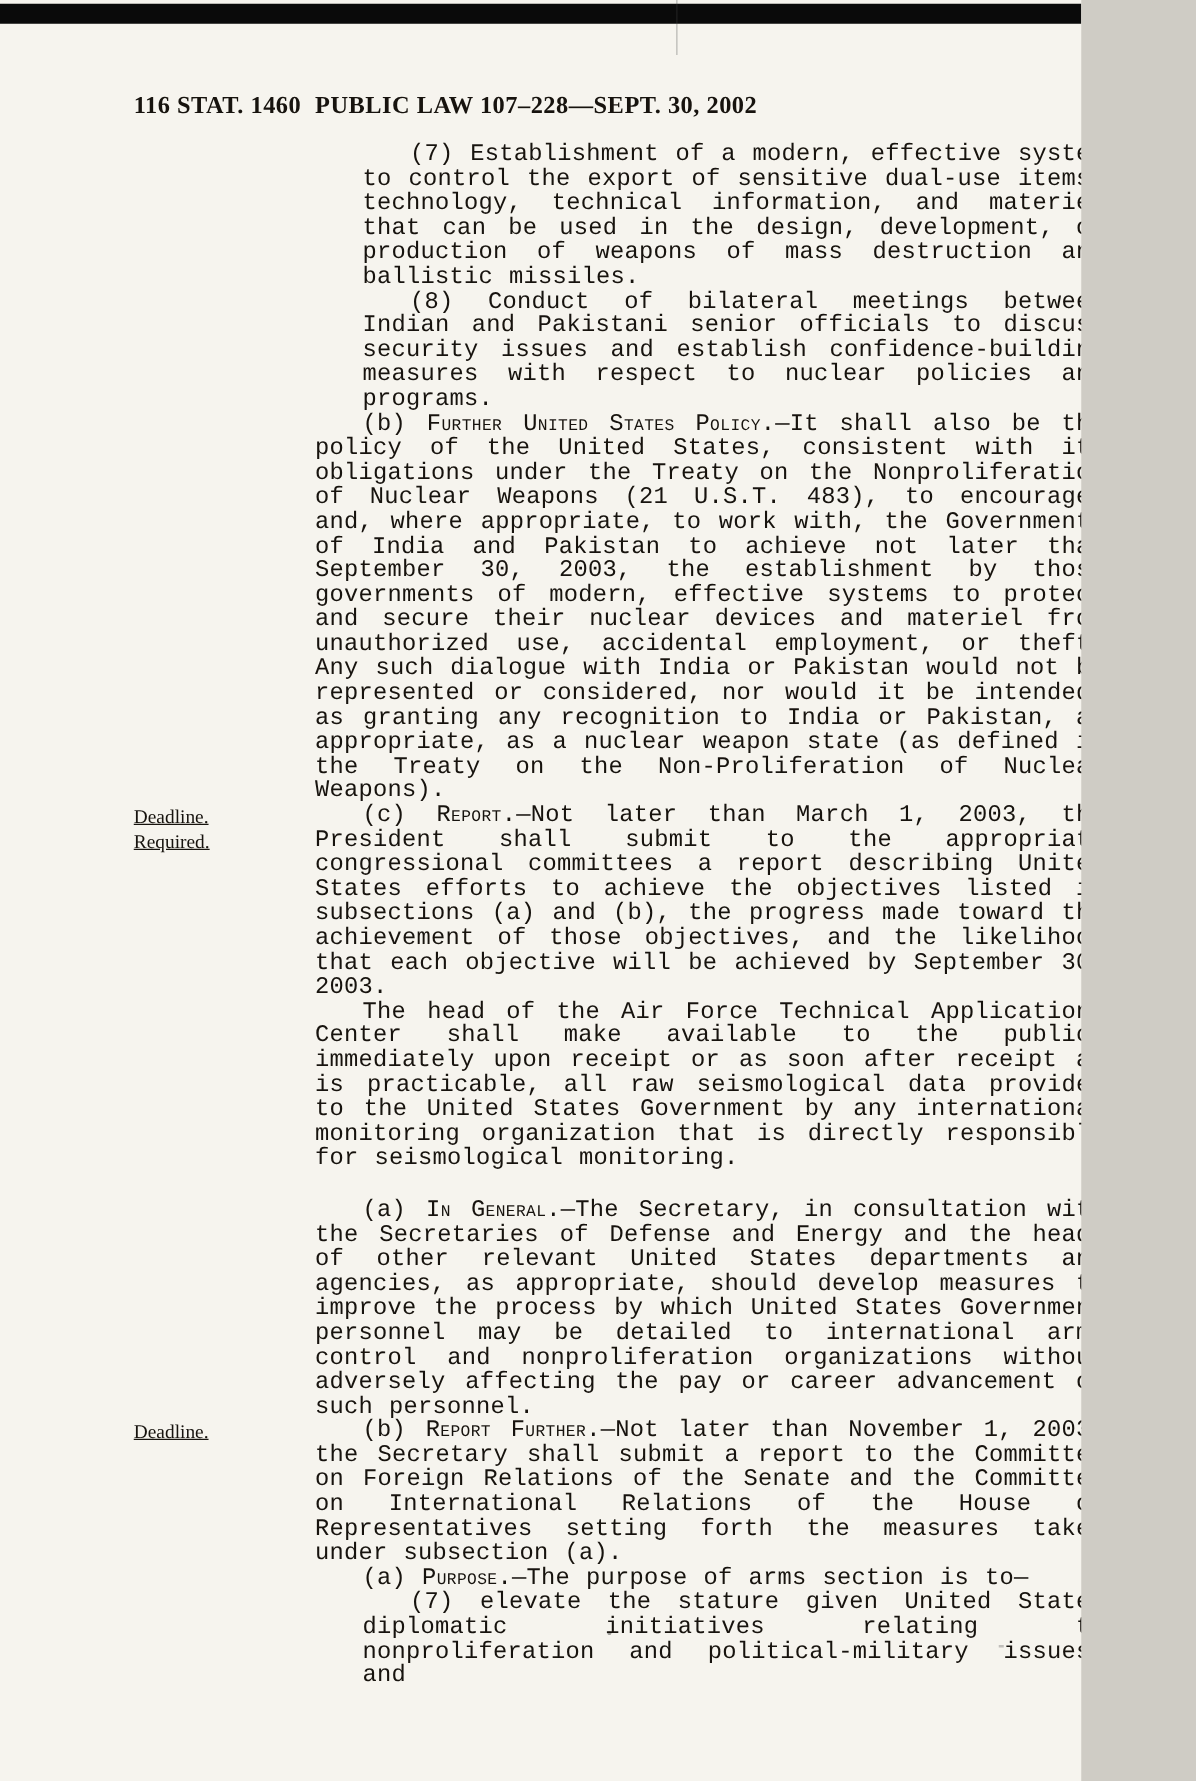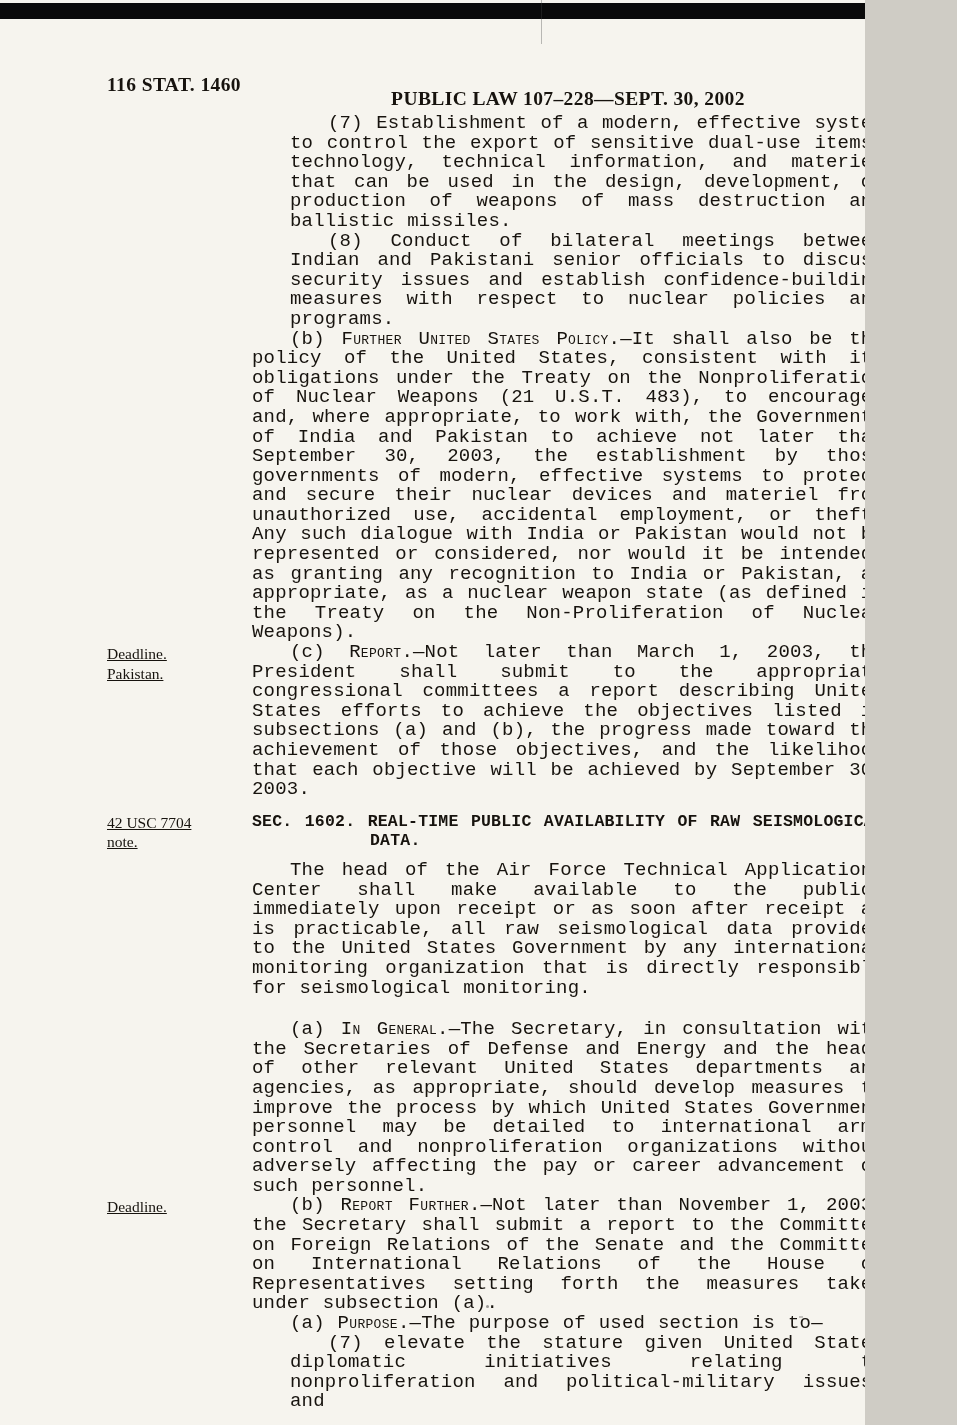--- a/index.html
+++ b/index.html
@@ -17,21 +17,21 @@
 
   
   .top-bar { position: absolute; top: 3px; left: 0; right: 0; height: 16px; background: #0a0a0a; }
   .crease { position: absolute; left: 541px; top: 0; width: 1px; height: 44px; background: rgba(70,70,70,0.35); }
   .speck-1 { position: absolute; left: 486px; top: 1305px; width: 3px; height: 3px; background: rgba(40,40,40,0.45); border-radius: 50%; }
   .speck-2 { position: absolute; left: 799px; top: 1316px; width: 4px; height: 2px; background: rgba(70,70,70,0.3); }
 
   
   .running-head { position: absolute; top: 74px; left: 0; width: 957px; height: 26px; font-weight: bold; font-size: 19.5px; letter-spacing: 0.4px; }
   .running-head .stat { position: absolute; left: 107px; top: 0; white-space: nowrap; }
-  .running-head .law  { position: absolute; left: 252px; width: 632px; top: 14px; text-align: center; white-space: nowrap; }
+  .running-head .law  { position: absolute; left: 252px; width: 632px; top: 0; white-space: nowrap; }
 
   
   .body-area { position: absolute; top: 114px; left: 107px; width: 777px; }
   .row { display: grid; grid-template-columns: 145px 632px; }
   .head-row { margin-top: 12px; margin-bottom: 9px; }
 
   .note { font-size: 15.5px; line-height: 19.6px; padding-top: 1px; text-decoration: underline; }
   .content {
     font-size: 19px;
     line-height: 19.6px;
@@ -80,36 +80,27 @@
       <div class="content">
         <p class="para lvl2"><span>(7) Establishment of a modern, effective system to control the export of sensitive dual-use items, technology, technical information, and materiel that can be used in the design, development, or production of weapons of mass destruction and ballistic missiles.</span></p>
         <p class="para lvl2"><span>(8) Conduct of bilateral meetings between Indian and Pakistani senior officials to discuss security issues and establish confidence-building measures with respect to nuclear policies and programs.</span></p>
         <p class="para lvl1"><span>(b) </span><span class="sc">Further United States Policy</span><span>.—It shall also be the policy of the United States, consistent with its obligations under the Treaty on the Nonproliferation of Nuclear Weapons (21 U.S.T. 483), to encourage, and, where appropriate, to work with, the Governments of India and Pakistan to achieve not later than September 30, 2003, the establishment by those governments of modern, effective systems to protect and secure their nuclear devices and materiel from unauthorized use, accidental employment, or theft. Any such dialogue with India or Pakistan would not be represented or considered, nor would it be intended, as granting any recognition to India or Pakistan, as appropriate, as a nuclear weapon state (as defined in the Treaty on the Non-Proliferation of Nuclear Weapons).</span></p>
       </div>
     </div>
 
     <div class="row">
       <div class="note">
         <div>Deadline.</div>
-        <div>Pakistan.</div>
+        <div>Required.</div>
       </div>
       <div class="content">
         <p class="para lvl1"><span>(c) </span><span class="sc">Report</span><span>.—Not later than March 1, 2003, the President shall submit to the appropriate congressional committees a report describing United States efforts to achieve the objectives listed in subsections (a) and (b), the progress made toward the achievement of those objectives, and the likelihood that each objective will be achieved by September 30, 2003.</span></p>
       </div>
     </div>
 
-    <div class="row head-row">
-      <div class="note">
-        <div>42 USC 7704</div>
-        <div>note.</div>
-      </div>
-      <div class="content">
-        <h2 class="heading">SEC. 1602. REAL-TIME PUBLIC AVAILABILITY OF RAW SEISMOLOGICAL DATA.</h2>
-      </div>
-    </div>
 
     <div class="row">
       <div class="note"></div>
       <div class="content">
         <p class="para lvl1"><span>The head of the Air Force Technical Applications Center shall make available to the public, immediately upon receipt or as soon after receipt as is practicable, all raw seismological data provided to the United States Government by any international monitoring organization that is directly responsible for seismological monitoring.</span></p>
       </div>
     </div>
 
     <div class="row head-row">
       <div class="note"></div>
@@ -128,19 +119,19 @@
       </div>
       <div class="content">
         <p class="para lvl1"><span>(b) </span><span class="sc">Report Further</span><span>.—Not later than November 1, 2003, the Secretary shall submit a report to the Committee on Foreign Relations of the Senate and the Committee on International Relations of the House of Representatives setting forth the measures taken under subsection (a).</span></p>
       </div>
     </div>
 
 
     <div class="row">
       <div class="note"></div>
       <div class="content">
-        <p class="para lvl1"><span>(a) </span><span class="sc">Purpose</span><span>.—The purpose of used section is to—</span></p>
+        <p class="para lvl1"><span>(a) </span><span class="sc">Purpose</span><span>.—The purpose of arms section is to—</span></p>
         <p class="para lvl2"><span>(7) elevate the stature given United States diplomatic initiatives relating to nonproliferation and political-military issues; and</span></p>
       </div>
     </div>
 
   </main>
 </div>
 
 </body></html>

